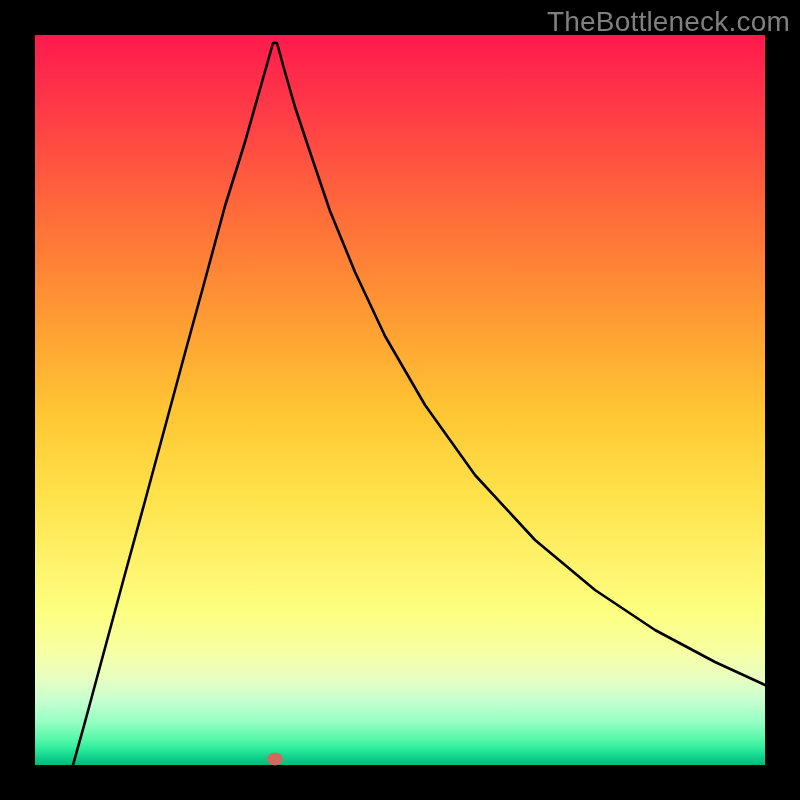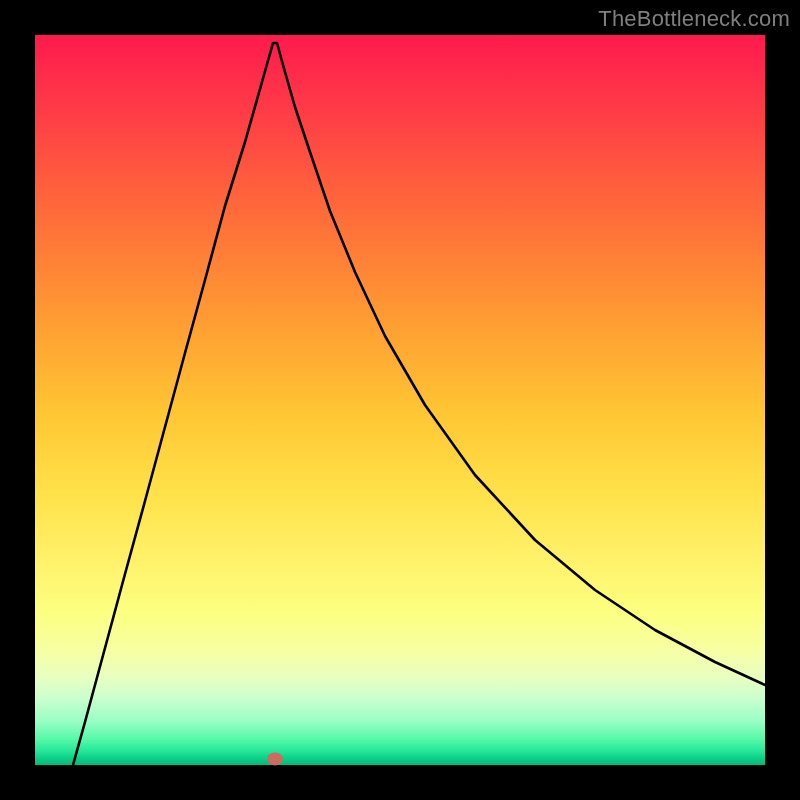--- a/index.html
+++ b/index.html
@@ -58,21 +58,21 @@
     height: 13px;
     border-radius: 50%;
     background: #cc6b5f;
     transform: translate(-50%, -50%);
   }
   .watermark {
     position: absolute;
     top: 6px;
     right: 10px;
     color: #7f7f7f;
-    font-size: 22px;
+    font-size: 28px;
     font-weight: 500;
     letter-spacing: 0.2px;
   }
 </style>
 </head>
 <body>
 
 <div class="frame">
   <div class="plot">
 

